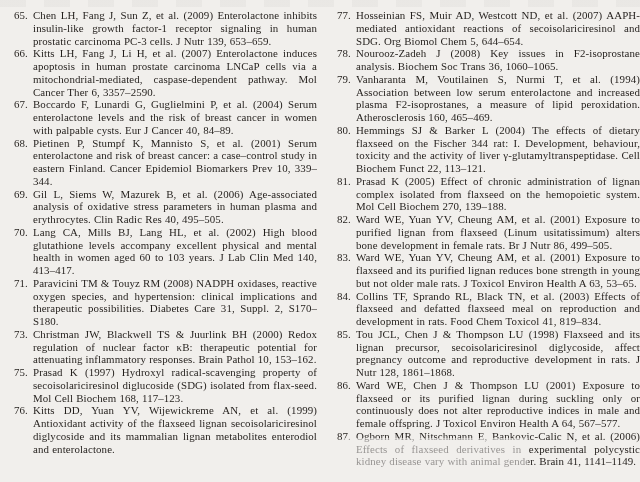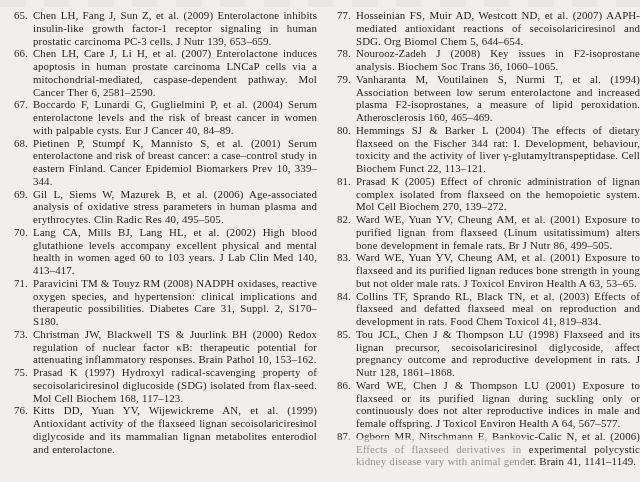--- a/index.html
+++ b/index.html
@@ -69,36 +69,36 @@
   }
 </style>
 </head>
 <body>
 
 <div class="page" style="background: rgb(241, 239, 236); color: rgb(34, 30, 27);">
   <div class="scan-noise-top"></div>
   <div class="columns">
     <div class="col">
         <div class="ref"><span class="num">65.</span><span><span class="">Chen LH, Fang J, Sun Z, </span><span class="it">et al.</span><span class=""> (2009) Enterolactone inhibits insulin-like growth factor-1 receptor signaling in human prostatic carcinoma PC-3 cells. </span><span class="it">J Nutr</span><span class=""> 139, 653–659.</span></span></div>
-        <div class="ref"><span class="num">66.</span><span><span class="">Chen LH, Care J, Li H, </span><span class="it">et al.</span><span class=""> (2007) Enterolactone induces apoptosis in human prostate carcinoma LNCaP cells via a mitochondrial-mediated, caspase-dependent pathway. </span><span class="it">Mol Cancer Ther</span><span class=""> 6, 2581–2590.</span></span></div>
+        <div class="ref"><span class="num">66.</span><span><span class="">Kitts LH, Fang J, Li H, </span><span class="it">et al.</span><span class=""> (2007) Enterolactone induces apoptosis in human prostate carcinoma LNCaP cells via a mitochondrial-mediated, caspase-dependent pathway. </span><span class="it">Mol Cancer Ther</span><span class=""> 6, 3357–2590.</span></span></div>
         <div class="ref"><span class="num">67.</span><span><span class="">Boccardo F, Lunardi G, Guglielmini P, </span><span class="it">et al.</span><span class=""> (2004) Serum enterolactone levels and the risk of breast cancer in women with palpable cysts. </span><span class="it">Eur J Cancer</span><span class=""> 40, 84–89.</span></span></div>
         <div class="ref"><span class="num">68.</span><span><span class="">Pietinen P, Stumpf K, Mannisto S, </span><span class="it">et al.</span><span class=""> (2001) Serum enterolactone and risk of breast cancer: a case–control study in eastern Finland. </span><span class="it">Cancer Epidemiol Biomarkers Prev</span><span class=""> 10, 339–344.</span></span></div>
         <div class="ref"><span class="num">69.</span><span><span class="">Gil L, Siems W, Mazurek B, </span><span class="it">et al.</span><span class=""> (2006) Age-associated analysis of oxidative stress parameters in human plasma and erythrocytes. </span><span class="it">Clin Radic Res</span><span class=""> 40, 495–505.</span></span></div>
         <div class="ref"><span class="num">70.</span><span><span class="">Lang CA, Mills BJ, Lang HL, </span><span class="it">et al.</span><span class=""> (2002) High blood glutathione levels accompany excellent physical and mental health in women aged 60 to 103 years. </span><span class="it">J Lab Clin Med</span><span class=""> 140, 413–417.</span></span></div>
         <div class="ref"><span class="num">71.</span><span><span class="">Paravicini TM &amp; Touyz RM (2008) NADPH oxidases, reactive oxygen species, and hypertension: clinical implications and therapeutic possibilities. </span><span class="it">Diabetes Care</span><span class=""> 31, Suppl. 2, S170–S180.</span></span></div>
         <div class="ref"><span class="num">73.</span><span><span class="">Christman JW, Blackwell TS &amp; Juurlink BH (2000) Redox regulation of nuclear factor κB: therapeutic potential for attenuating inflammatory responses. </span><span class="it">Brain Pathol</span><span class=""> 10, 153–162.</span></span></div>
         <div class="ref"><span class="num">75.</span><span><span class="">Prasad K (1997) Hydroxyl radical-scavenging property of secoisolariciresinol diglucoside (SDG) isolated from flax-seed. </span><span class="it">Mol Cell Biochem</span><span class=""> 168, 117–123.</span></span></div>
         <div class="ref"><span class="num">76.</span><span><span class="">Kitts DD, Yuan YV, Wijewickreme AN, </span><span class="it">et al.</span><span class=""> (1999) Antioxidant activity of the flaxseed lignan secoisolariciresinol diglycoside and its mammalian lignan metabolites enterodiol and enterolactone. </span></span></div>
       </div>
     <div class="col">
         <div class="ref"><span class="num">77.</span><span><span class="">Hosseinian FS, Muir AD, Westcott ND, </span><span class="it">et al.</span><span class=""> (2007) AAPH-mediated antioxidant reactions of secoisolariciresinol and SDG. </span><span class="it">Org Biomol Chem</span><span class=""> 5, 644–654.</span></span></div>
         <div class="ref"><span class="num">78.</span><span><span class="">Nourooz-Zadeh J (2008) Key issues in F2-isoprostane analysis. </span><span class="it">Biochem Soc Trans</span><span class=""> 36, 1060–1065.</span></span></div>
         <div class="ref"><span class="num">79.</span><span><span class="">Vanharanta M, Voutilainen S, Nurmi T, </span><span class="it">et al.</span><span class=""> (1994) Association between low serum enterolactone and increased plasma F2-isoprostanes, a measure of lipid peroxidation. </span><span class="it">Atherosclerosis</span><span class=""> 160, 465–469.</span></span></div>
         <div class="ref"><span class="num">80.</span><span><span class="">Hemmings SJ &amp; Barker L (2004) The effects of dietary flaxseed on the Fischer 344 rat: I. Development, behaviour, toxicity and the activity of liver γ-glutamyltranspeptidase. </span><span class="it">Cell Biochem Funct</span><span class=""> 22, 113–121.</span></span></div>
-        <div class="ref"><span class="num">81.</span><span><span class="">Prasad K (2005) Effect of chronic administration of lignan complex isolated from flaxseed on the hemopoietic system. </span><span class="it">Mol Cell Biochem</span><span class=""> 270, 139–272.</span></span></div>
+        <div class="ref"><span class="num">81.</span><span><span class="">Prasad K (2005) Effect of chronic administration of lignan complex isolated from flaxseed on the hemopoietic system. </span><span class="it">Mol Cell Biochem</span><span class=""> 270, 139–188.</span></span></div>
         <div class="ref"><span class="num">82.</span><span><span class="">Ward WE, Yuan YV, Cheung AM, </span><span class="it">et al.</span><span class=""> (2001) Exposure to purified lignan from flaxseed (</span><span class="it">Linum usitatissimum</span><span class="">) alters bone development in female rats. </span><span class="it">Br J Nutr</span><span class=""> 86, 499–505.</span></span></div>
         <div class="ref"><span class="num">83.</span><span><span class="">Ward WE, Yuan YV, Cheung AM, </span><span class="it">et al.</span><span class=""> (2001) Exposure to flaxseed and its purified lignan reduces bone strength in young but not older male rats. </span><span class="it">J Toxicol Environ Health A</span><span class=""> 63, 53–65.</span></span></div>
         <div class="ref"><span class="num">84.</span><span><span class="">Collins TF, Sprando RL, Black TN, </span><span class="it">et al.</span><span class=""> (2003) Effects of flaxseed and defatted flaxseed meal on reproduction and development in rats. </span><span class="it">Food Chem Toxicol</span><span class=""> 41, 819–834.</span></span></div>
         <div class="ref"><span class="num">85.</span><span><span class="">Tou JCL, Chen J &amp; Thompson LU (1998) Flaxseed and its lignan precursor, secoisolariciresinol diglycoside, affect pregnancy outcome and reproductive development in rats. </span><span class="it">J Nutr</span><span class=""> 128, 1861–1868.</span></span></div>
         <div class="ref"><span class="num">86.</span><span><span class="">Ward WE, Chen J &amp; Thompson LU (2001) Exposure to flaxseed or its purified lignan during suckling only or continuously does not alter reproductive indices in male and female offspring. </span><span class="it">J Toxicol Environ Health A</span><span class=""> 64, 567–577.</span></span></div>
         <div class="ref"><span class="num">87.</span><span><span class="">Ogborn MR, Nitschmann E, Bankovic-Calic N, </span><span class="it">et al.</span><span class=""> (2006) Effects of flaxseed derivatives in experimental polycystic kidney disease vary with animal gender. </span><span class="it">Brain</span><span class=""> 41, 1141–1149.</span></span></div>
       </div>
   </div>
   <div class="scan-watermark"></div>
 </div>

